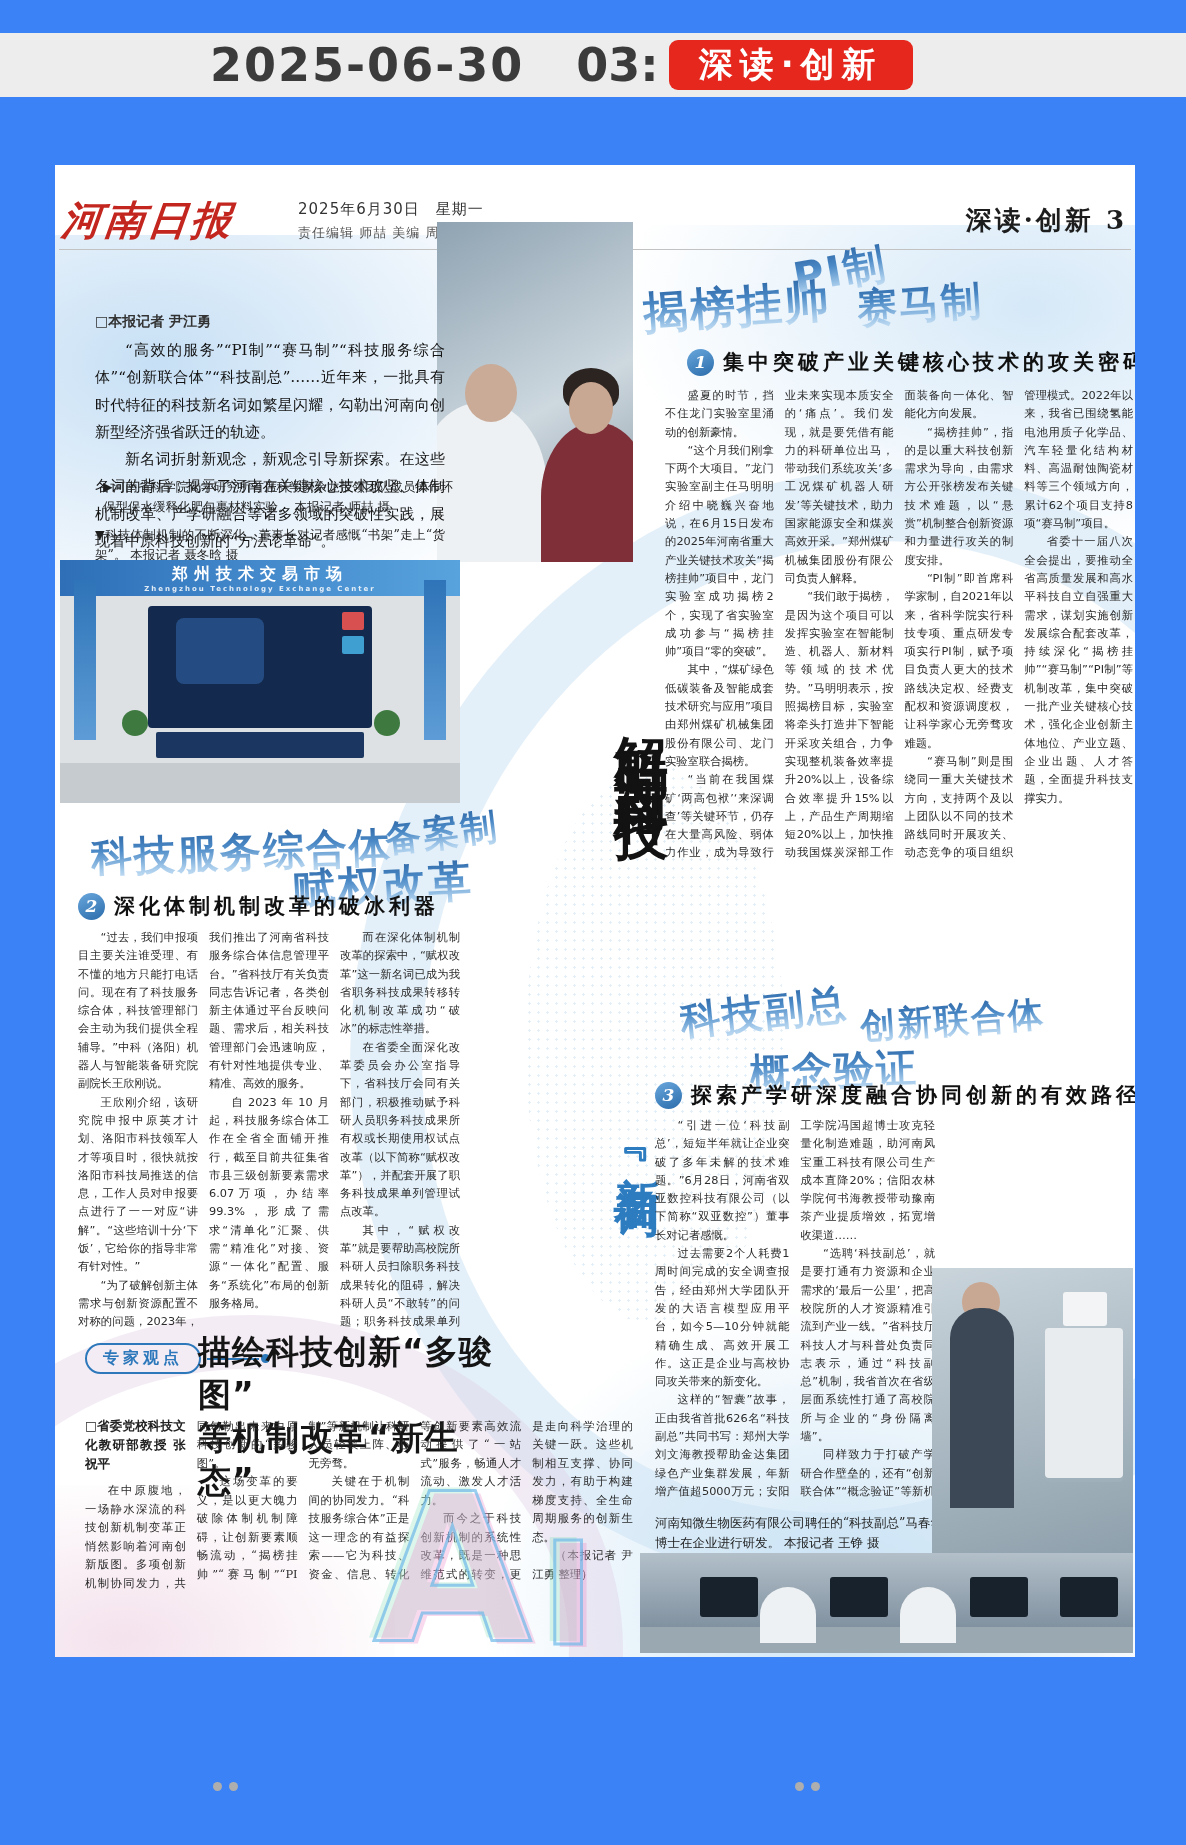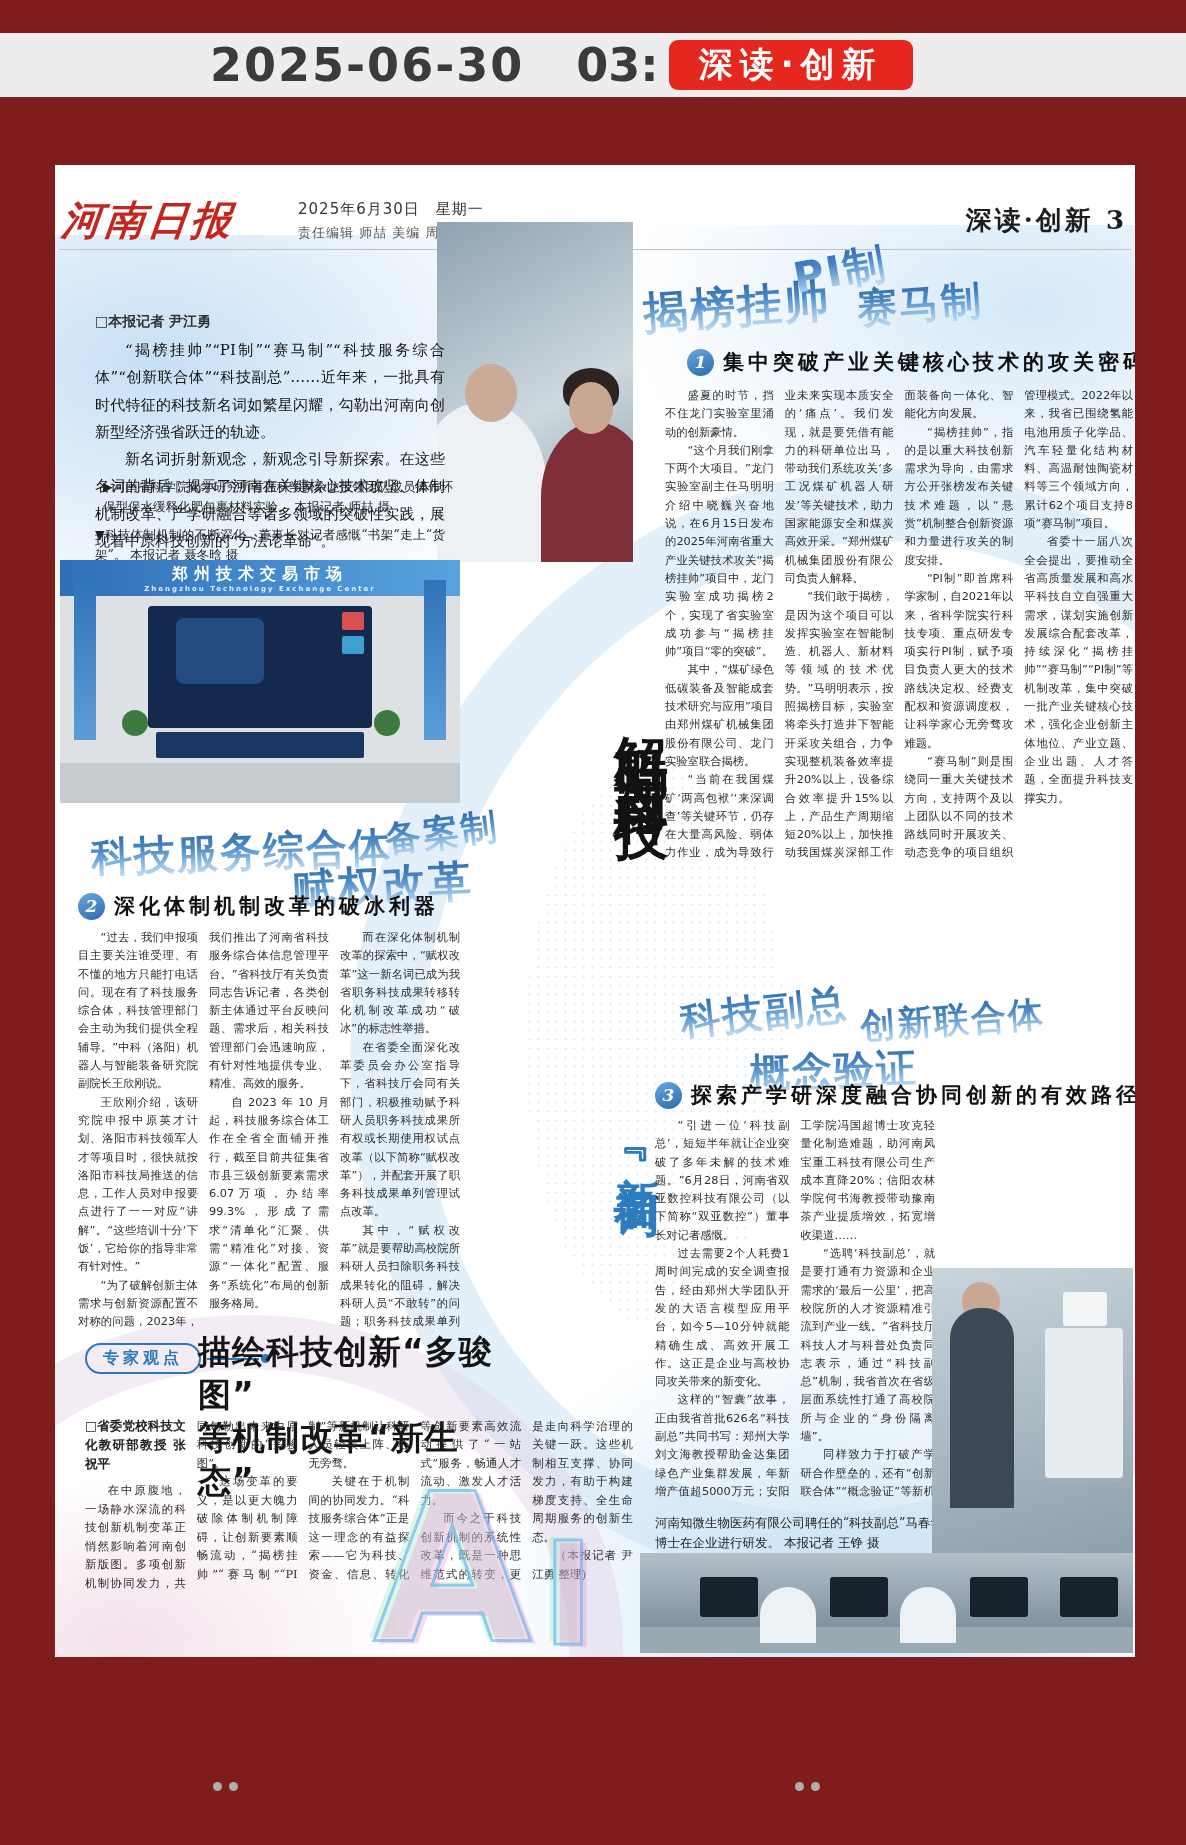--- a/index.html
+++ b/index.html
@@ -1,17 +1,17 @@
 <!DOCTYPE html>
 <html><head>
 <meta charset="utf-8">
 <style>
   html,body{margin:0;padding:0;background:#ffffff;}
   body{font-family:"DejaVu Sans",sans-serif;}
-  .app{position:relative;width:1186px;height:1845px;background:#7f1d1d;overflow:hidden;}
+  .app{position:relative;width:1186px;height:1845px;background:#3b82f6;overflow:hidden;}
 
   
   .topbar{position:absolute;left:0;top:33px;width:1186px;height:64px;background:#ededed;
           display:flex;align-items:center;}
   .topbar .date{margin-left:210px;font-size:46px;font-weight:800;color:#3b3b3b;letter-spacing:2px;}
   .topbar .pagenum{margin-left:52px;font-size:46px;font-weight:800;color:#3b3b3b;}
   .topbar .badge{margin-left:10px;background:#e5271d;color:#ffffff;font-size:34px;font-weight:800;
           padding:6px 30px;border-radius:9px;letter-spacing:7px;line-height:1.1;}
 
   
@@ -166,21 +166,21 @@
     <div class="photo photo1">
       <div class="ph-shape p1-coat1"></div>
       <div class="ph-shape p1-head1"></div>
       <div class="ph-shape p1-hair"></div>
       <div class="ph-shape p1-coat2"></div>
       <div class="ph-shape p1-head2"></div>
     </div>
 
     <div class="byline">□本报记者 尹江勇</div>
     <div class="intro">
-      <p>“揭榜挂帅”“PI制”“赛马制”“科技服务综合体”“创新联合体”“科技副总”……近年来，一批具有时代特征的科技新名词如繁星闪耀，勾勒出河南向创新型经济强省跃迁的轨迹。</p>
+      <p>“高效的服务”“PI制”“赛马制”“科技服务综合体”“创新联合体”“科技副总”……近年来，一批具有时代特征的科技新名词如繁星闪耀，勾勒出河南向创新型经济强省跃迁的轨迹。</p>
       <p>新名词折射新观念，新观念引导新探索。在这些名词的背后，揭示了河南在关键核心技术攻坚、体制机制改革、产学研融合等诸多领域的突破性实践，展现着中原科技创新的“方法论革命”。</p>
     </div>
     <div class="caption cap1">▶河南省科学院化学研究所首席科学家佘龙带领团队成员操作环保型保水缓释化肥包裹材料实验。 本报记者 师喆 摄</div>
     <div class="caption cap2">▼科技体制机制的不断深化，董事长对记者感慨“书架”走上“货架”。 本报记者 聂冬晗 摄</div>
 
     <div class="htag" style="left:588px;top:112px;font-size:45px;transform:rotate(-4deg);">揭榜挂帅</div>
     <div class="htag" style="left:738px;top:78px;font-size:42px;transform:rotate(-10deg);">PI制</div>
     <div class="htag" style="left:802px;top:112px;font-size:40px;transform:rotate(-4deg);">赛马制</div>
 
     <div class="sec-title" style="left:632px;top:183px;">

